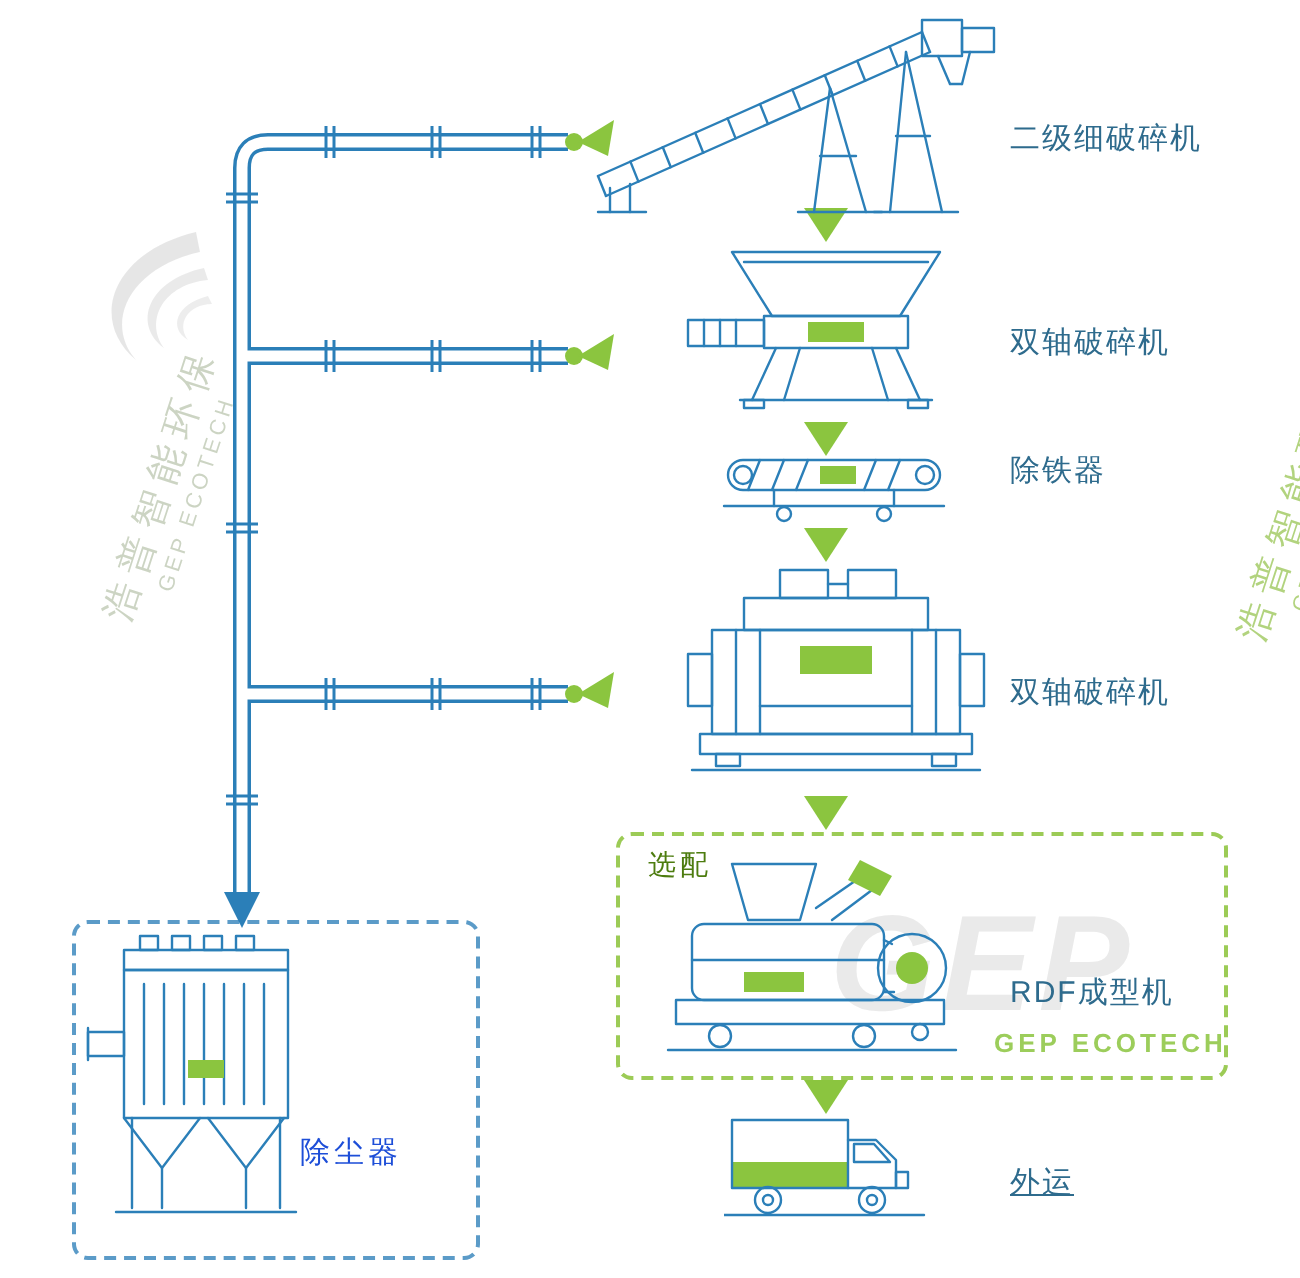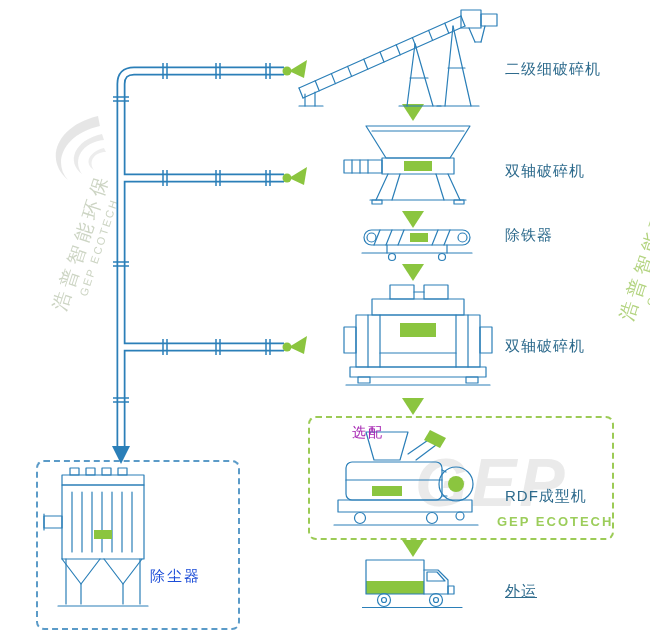--- a/index.html
+++ b/index.html
@@ -5,21 +5,21 @@
   html,body{margin:0;padding:0;background:#ffffff;}
   #canvas{
     position:relative;width:650px;height:639px;background:#ffffff;
     overflow:hidden;font-family:"Liberation Sans","DejaVu Sans",sans-serif;
   }
   .stage-label{
     position:absolute;left:505px;font-size:15px;letter-spacing:1px;
     color:#2e6b8d;white-space:nowrap;z-index:3;
   }
   .optional-label{
-    position:absolute;font-size:14px;letter-spacing:2px;color:#a21caf;z-index:3;margin-left:28px;
+    position:absolute;font-size:14px;letter-spacing:2px;color:#4d7c0f;z-index:3;
   }
   .dust-label{
     position:absolute;font-size:15px;letter-spacing:2px;color:#1d4ed8;z-index:3;
   }
   .dashed-box{position:absolute;border-radius:8px;z-index:1;}
   #optional-box{left:308px;top:416px;width:302px;height:120px;border:2px dashed #9ccb56;}
   #dust-box{left:36px;top:460px;width:200px;height:166px;border:2px dashed #5b9bc8;}
   .machine{position:absolute;z-index:2;}
   #flow-svg{position:absolute;left:0;top:0;z-index:2;}
   .wm-diagonal{

